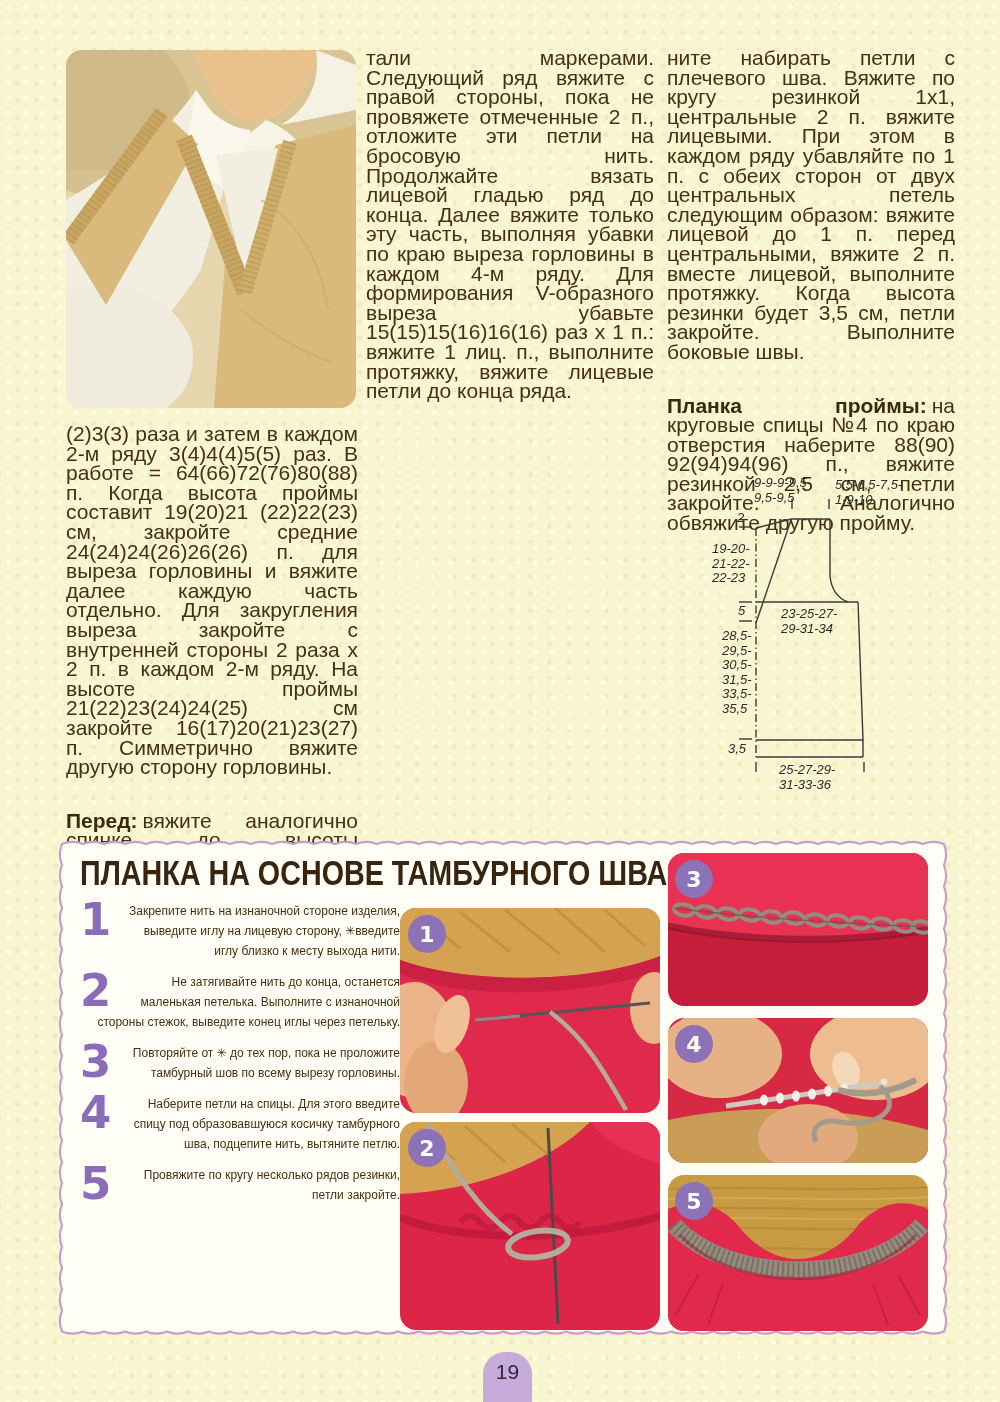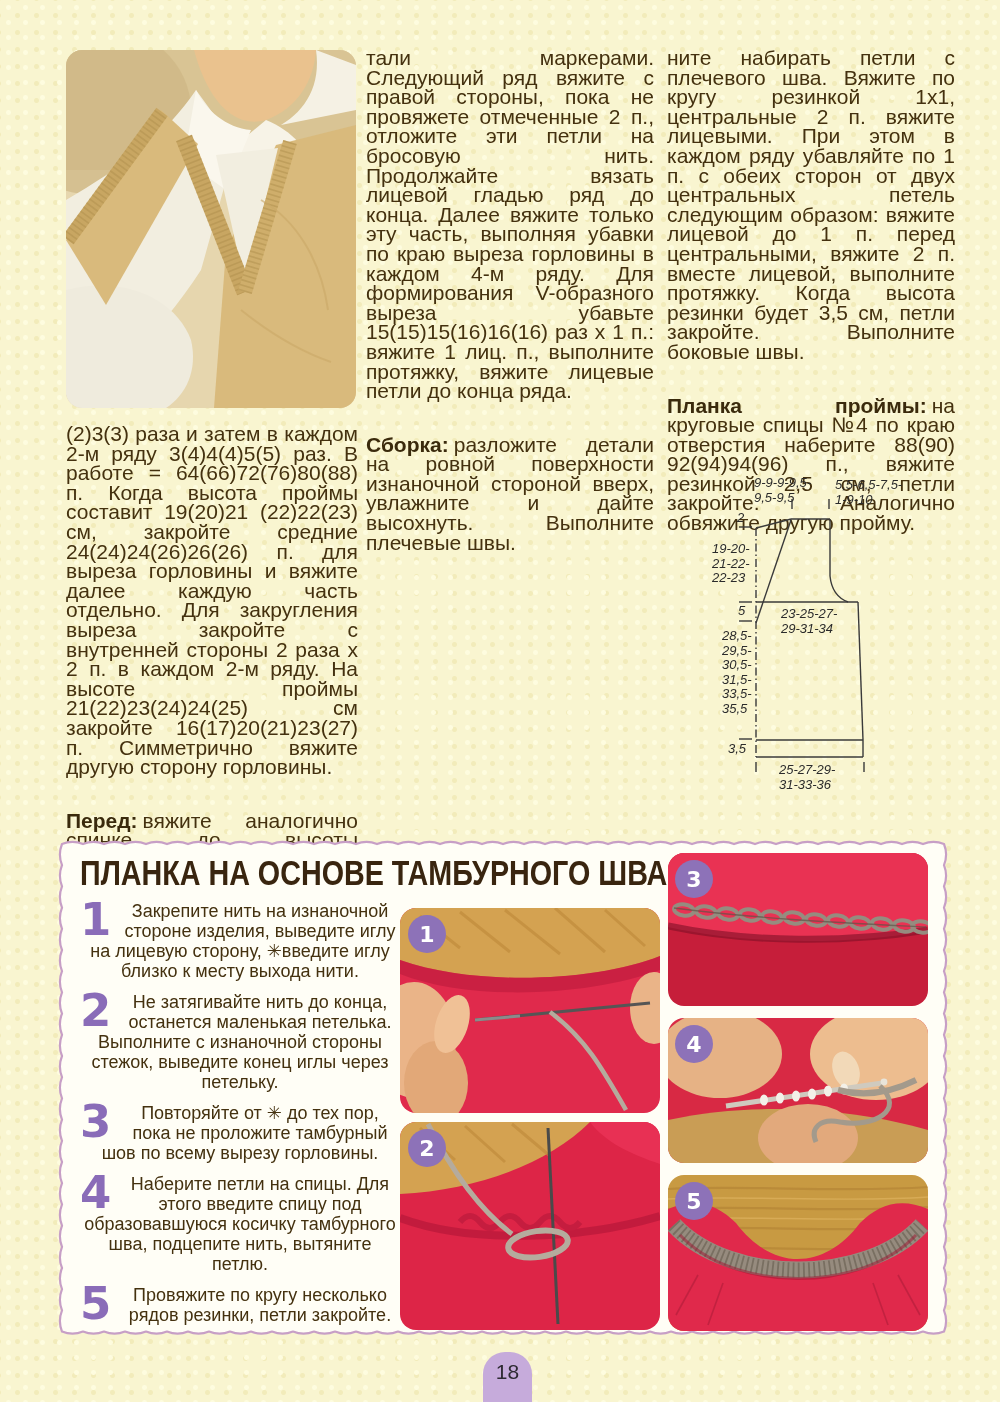--- a/index.html
+++ b/index.html
@@ -40,21 +40,21 @@
     position:absolute; left:80px; top:853px; width:600px;
     font-size:35px; font-weight:bold; color:#39250f; letter-spacing:0;
     transform:scaleX(.82); transform-origin:left top; white-space:nowrap;
   }
   .steps{ position:absolute; left:80px; top:901px; width:320px; }
   .step{ margin-bottom:11px; overflow:hidden; }
   .step .num{
     float:left; width:40px; font-size:45px; line-height:38px; font-weight:bold;
     color:#8a6cb8; font-family:"DejaVu Sans", sans-serif;
   }
-  .step .txt{ font-size:18px; line-height:20px; text-align:center; display:block; }
+  .step .txt{ font-size:12px; line-height:20px; text-align:right; display:block; }
 
   .badge{
     position:absolute; width:38px; height:38px; border-radius:50%;
     background:#8d72b8; color:#fff; font-weight:bold; font-size:22px;
     display:flex; align-items:center; justify-content:center;
     font-family:"DejaVu Sans", sans-serif;
   }
 
   .page-tab{
     position:absolute; left:483px; top:1352px; width:49px; height:50px;
@@ -93,21 +93,20 @@
     </svg>
   </div>
 
   <div class="col col1t body-text">
     <p><span>(2)3(3) раза и затем в каждом 2-м ряду 3(4)4(4)5(5) раз. В работе = 64(66)72(76)80(88) п. Когда высота проймы составит 19(20)21 (22)22(23) см, закройте средние 24(24)24(26)26(26) п. для выреза горловины и вяжите далее каждую часть отдельно. Для закругления выреза закройте с внутренней стороны 2 раза х 2 п. в каждом 2-м ряду. На высоте проймы 21(22)23(24)24(25) см закройте 16(17)20(21)23(27) п. Симметрично вяжите другую сторону горловины.</span></p>
     <p class="gap"><strong>Перед:</strong><span>вяжите аналогично спинке до высоты 32(33)34(35)37(39) см, затем отметьте средние 2 п. де-</span></p>
   </div>
 
   <div class="col col2 body-text">
     <p><span>тали маркерами. Следующий ряд вяжите с правой стороны, пока не провяжете отмеченные 2 п., отложите эти петли на бросовую нить. Продолжайте вязать лицевой гладью ряд до конца. Далее вяжите только эту часть, выполняя убавки по краю выреза горловины в каждом 4-м ряду. Для формирования V-образного выреза убавьте 15(15)15(16)16(16) раз х 1 п.: вяжите 1 лиц. п., выполните протяжку, вяжите лицевые петли до конца ряда.</span></p>
-    <p class="gap"><strong>Сборка:</strong><span>разложите детали на ровной поверхности изнаночной стороной вверх, увлажните и дайте высохнуть. Выполните плечевые швы.</span></p>
   </div>
 
   <div class="col col3 body-text">
     <p><span>ните набирать петли с плечевого шва. Вяжите по кругу резинкой 1х1, центральные 2 п. вяжите лицевыми. При этом в каждом ряду убавляйте по 1 п. с обеих сторон от двух центральных петель следующим образом: вяжите лицевой до 1 п. перед центральными, вяжите 2 п. вместе лицевой, выполните протяжку. Когда высота резинки будет 3,5 см, петли закройте. Выполните боковые швы.</span></p>
     <p class="gap"><strong>Планка проймы:</strong><span>на круговые спицы №4 по краю отверстия наберите 88(90) 92(94)94(96) п., вяжите резинкой 2,5 см, петли закройте. Аналогично обвяжите другую пройму.</span></p>
   </div>
 
   <div class="diagram">
     <svg width="298" height="350" viewBox="0 0 298 350">
       <g stroke="#3a3a3a" stroke-width="1.4" fill="none">
@@ -284,16 +283,16 @@
     </svg>
   </div>
 
   <div class="badge" style="left:408px; top:915px;">1</div>
   <div class="badge" style="left:408px; top:1129px;">2</div>
   <div class="badge" style="left:675px; top:860px;">3</div>
   <div class="badge" style="left:675px; top:1025px;">4</div>
   <div class="badge" style="left:675px; top:1182px;">5</div>
 
   <div class="page-tab">
-    <span>18</span>
+    <span>19</span>
   </div>
 
 </div>
 
 </body></html>

